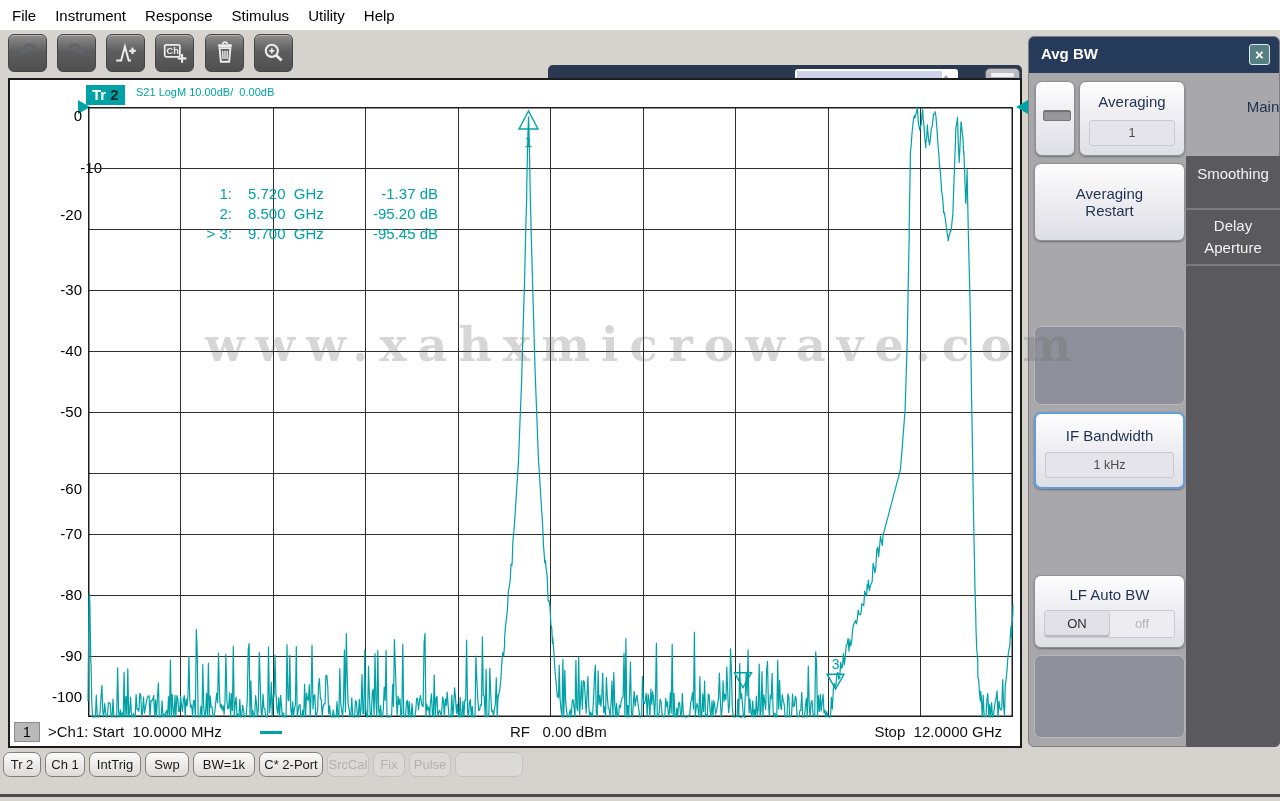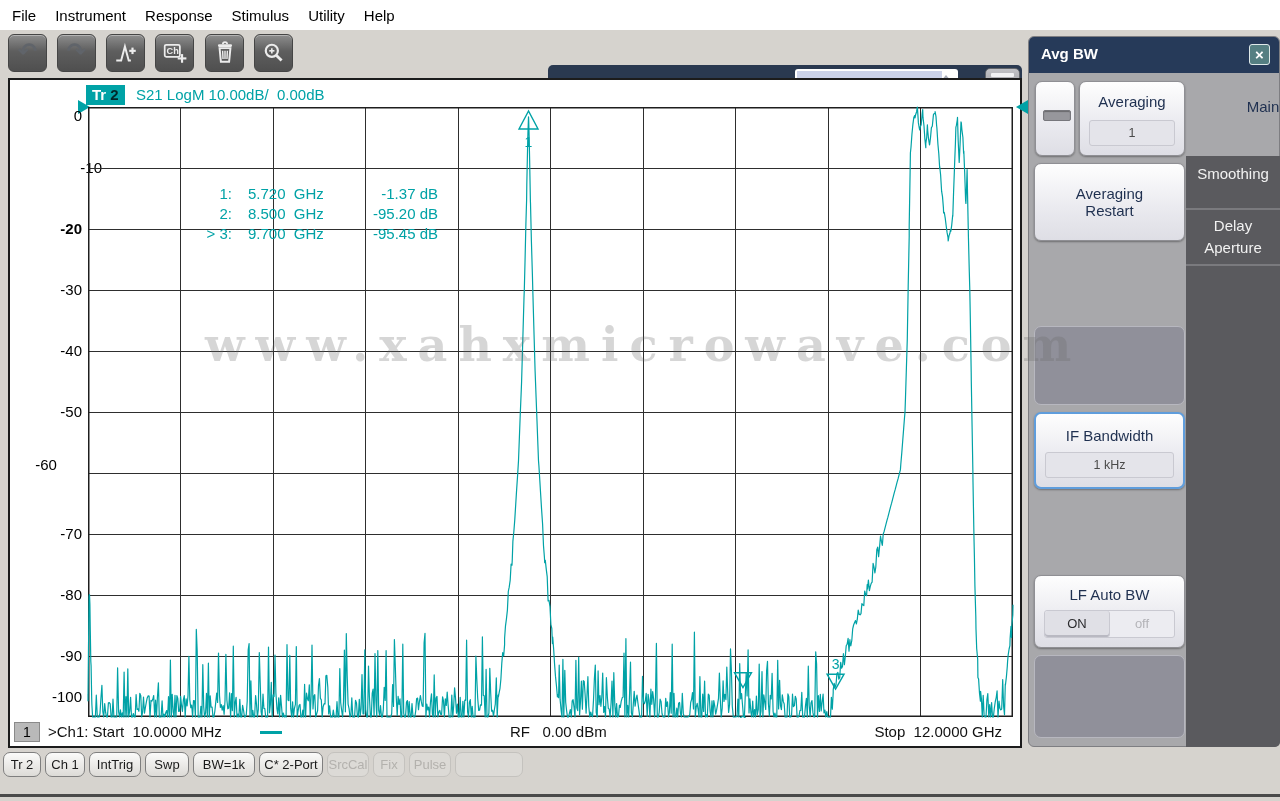--- a/index.html
+++ b/index.html
@@ -29,21 +29,21 @@
           background:linear-gradient(#c2c2c6,#8e8e93);box-sizing:border-box;padding:4px 5px;}
   .kp-bar{width:23px;height:4px;background:#f2f2f4;border-radius:1px;margin-bottom:3px;}
   .kp-grid{display:grid;grid-template-columns:repeat(3,6px);grid-auto-rows:4px;gap:2px 2.5px;}
   .kp-grid i{background:#f2f2f4;border-radius:1px;}
   
   .chart{position:absolute;left:8px;top:78px;width:1014px;height:670px;background:#fff;
          border:2px solid #1c1c1c;box-sizing:border-box;z-index:1;}
   .tr-badge{position:absolute;left:76px;top:5px;height:20px;background:#00a2a6;padding:1px 6px 0 6px;
             font-size:15px;font-weight:bold;box-sizing:border-box;}
   .tr-badge .w{color:#fff;} .tr-badge .b{color:#00292b;margin-left:4px;}
-  .tr-title{position:absolute;left:126px;top:6px;font-size:15px;color:#00a2a6;white-space:pre;}
+  .tr-title{position:absolute;left:126px;top:6px;font-size:11px;color:#00a2a6;white-space:pre;}
   .ref-tri-left{position:absolute;left:68px;top:20px;width:0;height:0;
             border-top:7px solid transparent;border-bottom:7px solid transparent;border-left:12px solid #00a2a6;}
   .ref-tri-right{position:absolute;left:1006px;top:20px;width:0;height:0;
             border-top:7px solid transparent;border-bottom:7px solid transparent;border-right:12px solid #00a2a6;}
   .ylabel{position:absolute;left:0;width:72px;text-align:right;font-size:15px;color:#000;}
   #plot{position:absolute;left:78px;top:27px;overflow:visible;}
   .mrow{position:absolute;left:152px;height:20px;font-size:15px;color:#00a2a6;white-space:pre;}
   .mrow .p{display:inline-block;width:70px;text-align:right;}
   .mrow .f{display:inline-block;width:118px;padding-left:16px;box-sizing:border-box;}
   .mrow .v{display:inline-block;width:88px;text-align:right;}
@@ -176,25 +176,25 @@
   </div>
 
   <div class="chart">
     <div class="tr-badge"><span class="w">Tr</span><span class="b">2</span></div>
     <div class="tr-title">S21 LogM 10.00dB/  0.00dB</div>
     <div class="ref-tri-left"></div>
     <div class="ref-tri-right"></div>
     <div id="ylabels">
         <div class="ylabel" style="top: 27px;">0</div>
         <div class="ylabel" style="top: 79px; padding-left: 20px;">-10</div>
-        <div class="ylabel" style="top: 140px; font-weight: bold;">-20</div>
+        <div class="ylabel" style="top: 126px;">-20</div>
         <div class="ylabel" style="top: 201px;">-30</div>
         <div class="ylabel" style="top: 262px;">-40</div>
         <div class="ylabel" style="top: 323px;">-50</div>
-        <div class="ylabel" style="top: 376px; text-align: center;">-60</div>
+        <div class="ylabel" style="top: 400px;">-60</div>
         <div class="ylabel" style="top: 445px;">-70</div>
         <div class="ylabel" style="top: 506px;">-80</div>
         <div class="ylabel" style="top: 567px;">-90</div>
         <div class="ylabel" style="top: 608px;">-100</div>
       </div>
     <svg id="plot" width="925" height="610">
         <line x1="92.5" y1="0" x2="92.5" y2="610" stroke="#2e2e2e" stroke-width="1" shape-rendering="crispEdges"></line>
         <line x1="0" y1="61" x2="925" y2="61" stroke="#2e2e2e" stroke-width="1" shape-rendering="crispEdges"></line>
         <line x1="185.0" y1="0" x2="185.0" y2="610" stroke="#2e2e2e" stroke-width="1" shape-rendering="crispEdges"></line>
         <line x1="0" y1="122" x2="925" y2="122" stroke="#2e2e2e" stroke-width="1" shape-rendering="crispEdges"></line>

